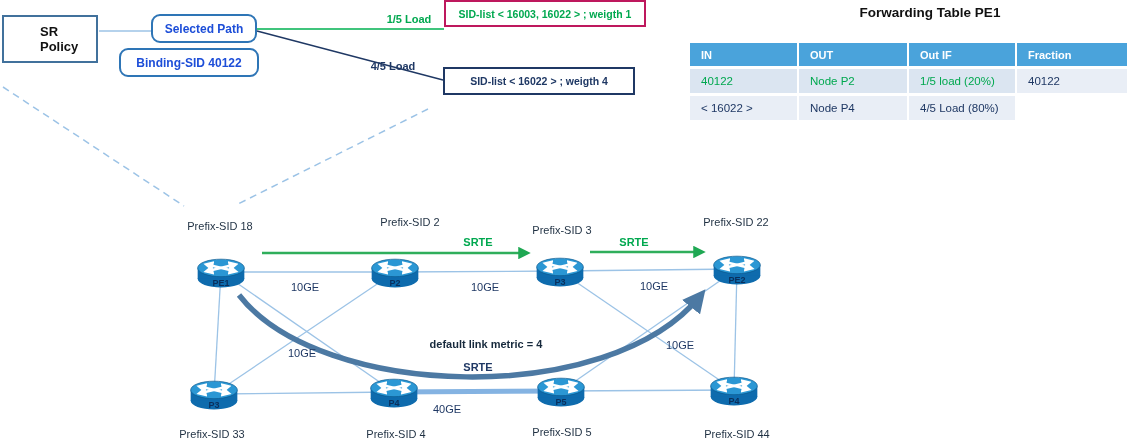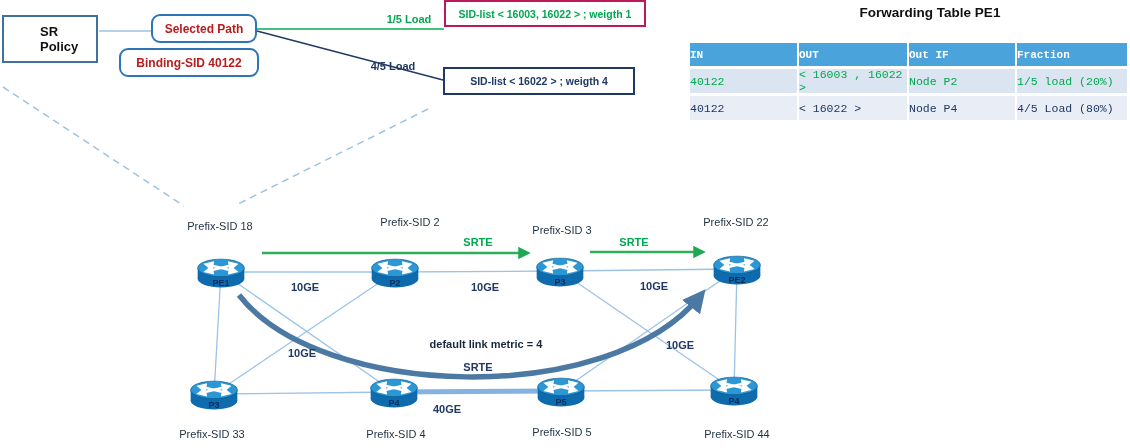--- a/index.html
+++ b/index.html
@@ -5,44 +5,44 @@
   html,body{margin:0;padding:0;background:#fff;}
   #canvas{
     position:relative;width:1130px;height:448px;background:#ffffff;
     font-family:"Liberation Sans",sans-serif;overflow:hidden;
   }
   .abs{position:absolute;}
   svg.layer{position:absolute;left:0;top:0;z-index:1;}
   
   .box{display:flex;align-items:center;justify-content:center;box-sizing:border-box;z-index:4;background:#fff;}
   .sr-policy{left:2px;top:15px;width:96px;height:48px;border:2px solid #41719C;font-weight:bold;font-size:13px;color:#111;padding-left:36px;}
-  .rounded{border:2px solid #2E75B6;border-radius:9px;font-weight:bold;font-size:12px;color:#b91c1c;}
+  .rounded{border:2px solid #2E75B6;border-radius:9px;font-weight:bold;font-size:12px;color:#1d4ed8;}
   .sel-path{left:151px;top:14px;width:106px;height:29px;}
   .bind-sid{left:119px;top:48px;width:140px;height:29px;}
   .sidlist{font-weight:bold;font-size:10.5px;}
   .sidlist.green{left:444px;top:0;width:202px;height:27px;border:2px solid #be185d;color:#00A84F;}
   .sidlist.navy{left:443px;top:67px;width:192px;height:28px;border:2px solid #1F3864;color:#1F3864;}
   .load-label{font-weight:bold;font-size:11px;z-index:4;width:70px;text-align:center;margin-left:48px;}
   .load-label.green{left:326px;top:13px;color:#00A84F;}
   .load-label.navy{left:310px;top:60px;color:#1F3864;}
   
   .ft-title{left:790px;top:5px;width:280px;text-align:center;font-weight:bold;font-size:13.5px;color:#111;z-index:4;}
   .ft{left:690px;top:43px;width:437px;display:grid;z-index:4;
       grid-template-columns:107px 108px 106px 110px;grid-template-rows:23px 24px 24px;gap:3px 2px;}
-  .ft .cell{display:flex;align-items:center;font-size:11.5px;box-sizing:border-box;font-family:Liberation Mono, monospace;}
+  .ft .cell{display:flex;align-items:center;padding-left:11px;font-size:11.5px;box-sizing:border-box;}
   .ft .th{background:#4AA3DB;color:#fff;font-weight:bold;font-size:11px;}
   .ft .r1{background:#DBE5F1;color:#00A84F;}
   .ft .r2{background:#E9EEF6;color:#1F3864;}
   
   .router{width:50px;height:33px;z-index:3;}
   .router svg{display:block;}
   .router .rname{position:absolute;left:0;bottom:1px;width:100%;text-align:center;
     font-size:9px;font-weight:bold;color:#0A2F5C;z-index:4;}
   .prefix-label{width:130px;text-align:center;font-size:11px;color:#1F3042;z-index:4;}
-  .speed-label{width:64px;text-align:center;font-size:11px;font-weight:bold;color:#1F3864;z-index:4;}
+  .speed-label{width:64px;text-align:center;font-size:11px;font-weight:normal;color:#1F3864;z-index:4;}
   .srte-label{width:60px;text-align:center;font-size:11px;font-weight:bold;z-index:4;}
   .srte-label.green{color:#00A84F;}
   .srte-label.navy{color:#1F3864;}
   .metric-note{width:210px;text-align:center;font-size:11px;font-weight:600;color:#16293C;z-index:4;}
 </style>
 </head>
 <body>
 
 <div id="canvas">
 
@@ -112,21 +112,20 @@
   <div class="abs box sidlist navy">SID-list &lt; 16022 &gt; ; weigth 4</div>
 
   <div class="abs ft-title">Forwarding Table PE1</div>
   <div class="abs ft">
     <div class="cell th">IN</div>
     <div class="cell th">OUT</div>
     <div class="cell th">Out IF</div>
     <div class="cell th">Fraction</div>
 
     <div class="cell r1">40122</div>
-    <div class="cell r1">&lt; 16003 , 16022 &gt;</div>
     <div class="cell r1">Node P2</div>
     <div class="cell r1">1/5 load (20%)</div>
 
     <div class="cell r2">40122</div>
     <div class="cell r2">&lt; 16022 &gt;</div>
     <div class="cell r2">Node P4</div>
     <div class="cell r2">4/5 Load (80%)</div>
   </div>
 
   <div class="abs router" style="left:196px;top:256px">

